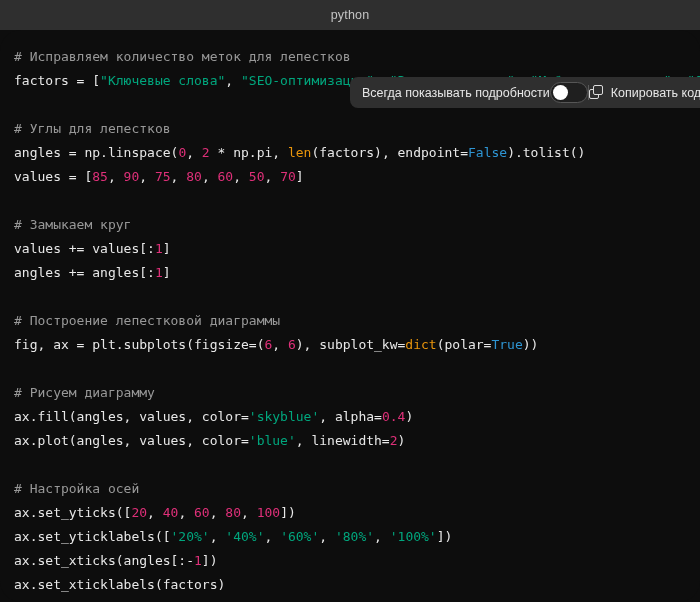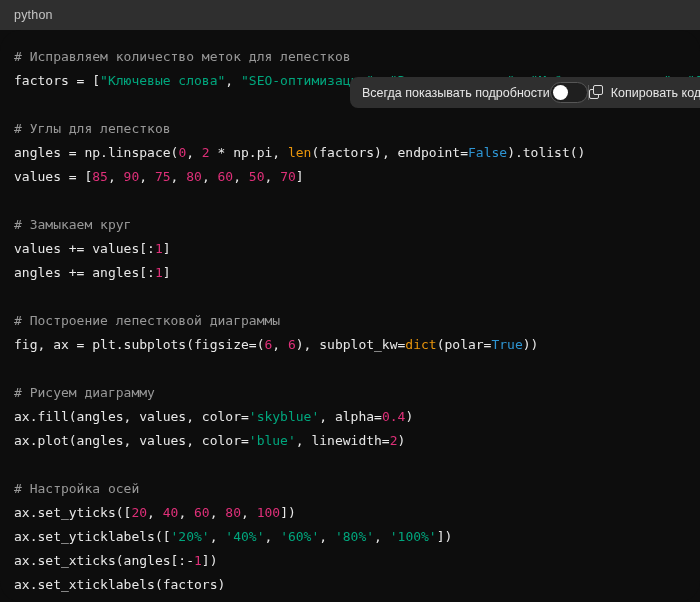--- a/index.html
+++ b/index.html
@@ -2,21 +2,21 @@
 <html style="--header-bg: #2f2f2f; --code-bg: #0d0d0d; --c-plain: #e8e8e8; --c-comment: #989898; --c-string: #00a67d; --c-number: #df3079; --c-builtin: #e9950c; --c-keyword: #2e95d3;"><head>
 <meta charset="utf-8">
 <style>
   html,body{margin:0;padding:0;background:#0d0d0d;}
   body{width:700px;height:602px;overflow:hidden;position:relative;
        font-family:"Liberation Sans",sans-serif;}
 
   
   .code-header{
     height:30px;background:var(--header-bg,#2f2f2f);
-    display:flex;align-items:center;padding:0 14px;box-sizing:border-box;
+    display:flex;align-items:center;padding:0 14px;box-sizing:border-box;justify-content:center;
   }
   .lang-label{font-size:12.5px;color:#c4c4c4;letter-spacing:.2px;}
 
   
   .code-area{
     position:relative;height:572px;background:var(--code-bg,#0d0d0d);
     padding:15px 0 0 14px;box-sizing:border-box;overflow:hidden;border-radius:21px;
   }
   .code-lines{
     font-family:"DejaVu Sans Mono","Liberation Mono",monospace;

